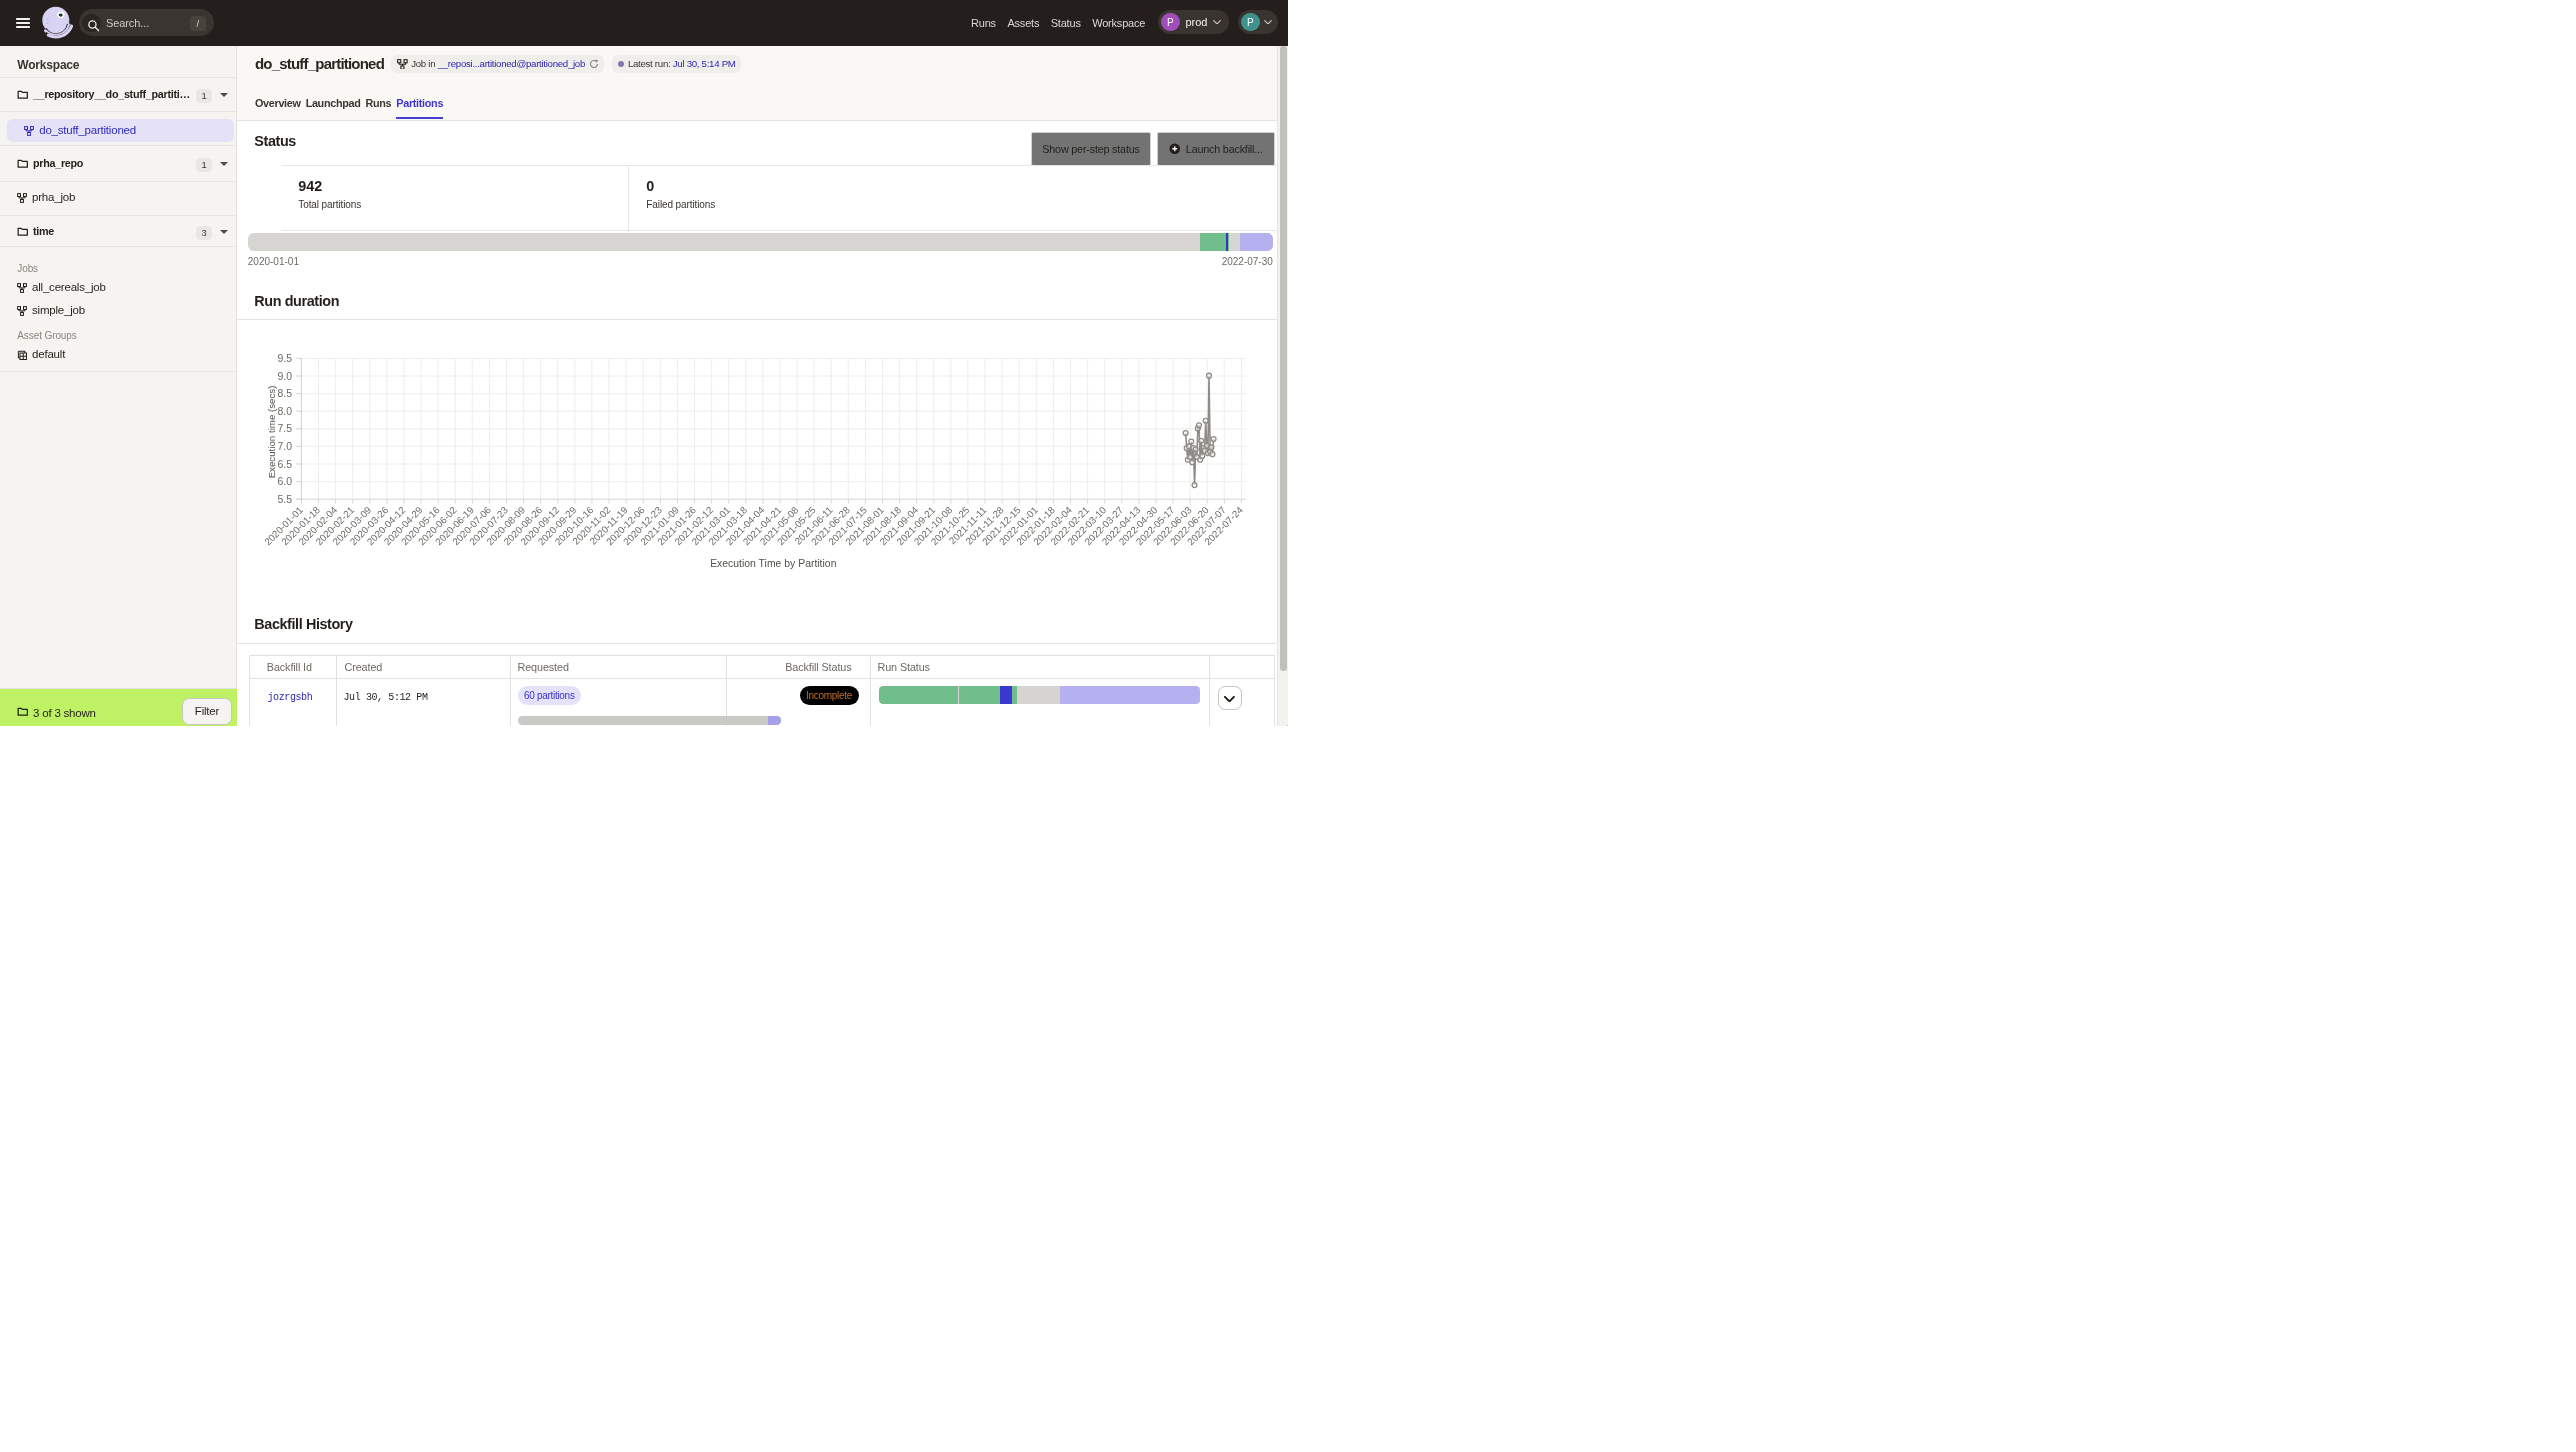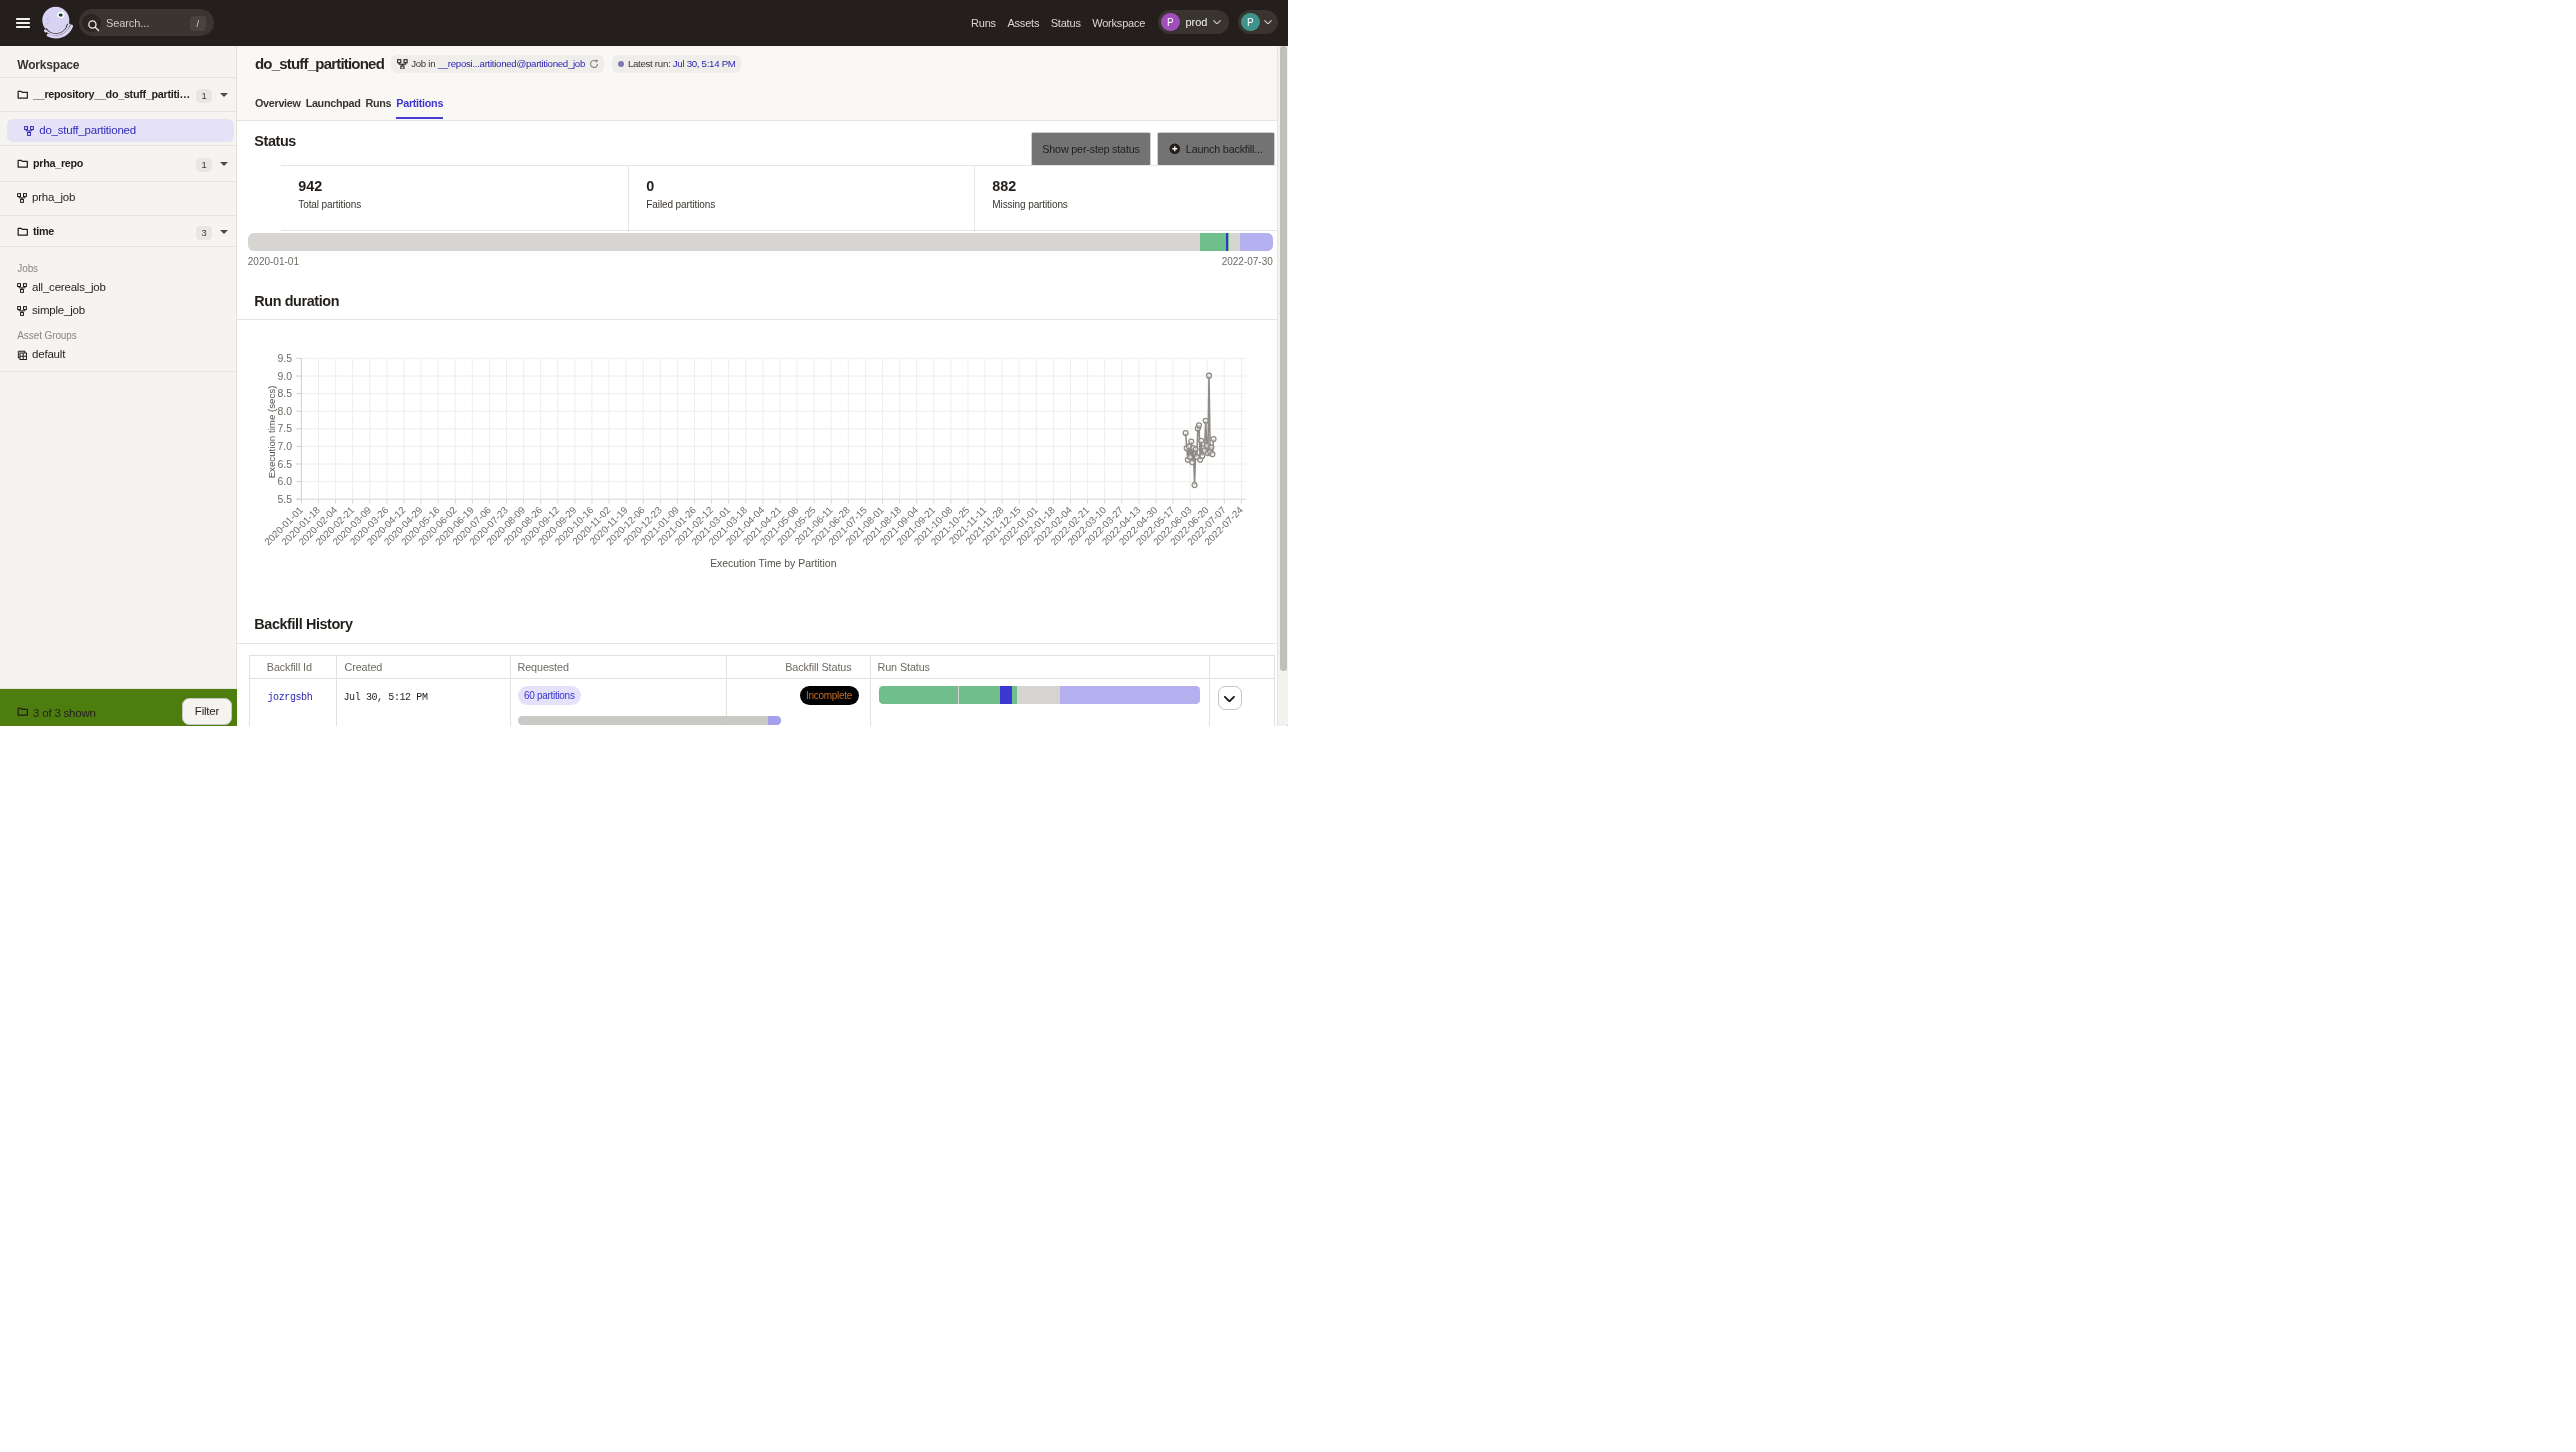--- a/index.html
+++ b/index.html
@@ -27,21 +27,21 @@
 .reporow .fold{position:absolute;left:16.5px;top:50%;margin-top:-5px;}
 .reporow .nm{position:absolute;left:33px;top:50%;margin-top:-5.8px;font-size:10.8px;font-weight:700;color:#231f1b;white-space:nowrap;letter-spacing:-0.3px;max-width:160px;overflow:hidden;text-overflow:ellipsis;}
 .cnt{position:absolute;left:196px;width:16px;height:14.4px;top:50%;margin-top:-5px;background:#e9e7e3;border-radius:4.3px;font-size:9.4px;color:#3a3631;text-align:center;line-height:14.4px;}
 .caret{position:absolute;left:220px;top:50%;margin-top:-0.7px;width:0;height:0;border-left:4px solid transparent;border-right:4px solid transparent;border-top:4.3px solid #4e4a44;}
 .jobrow{position:absolute;left:0;width:237px;height:23px;}
 .jobrow .nm{position:absolute;left:32px;top:5px;font-size:11.5px;color:#231f1b;white-space:nowrap;letter-spacing:-0.2px;}
 .jobrow .ic{position:absolute;left:17.3px;top:6.5px;}
 .sel{background:#e5e2f8;border-radius:5.8px;left:7.2px;width:227px;}
 .sel .nm{color:#302cba;}
 .seclbl{position:absolute;left:17.3px;font-size:10px;color:#8a8680;letter-spacing:-0.1px;}
-.sb-foot{position:absolute;left:0;top:642px;width:237px;height:38px;border-top:0.7px solid #e6e4e1;background:#4d7c0f;}
+.sb-foot{position:absolute;left:0;top:642px;width:237px;height:38px;border-top:0.7px solid #e6e4e1;background:#bef264;}
 .filterbtn{position:absolute;left:182px;top:8.6px;width:50px;height:27px;border:0.7px solid #c9c6c1;border-radius:7.2px;background:#f6f4f1;font-size:11.5px;color:#231f1b;text-align:center;line-height:25px;letter-spacing:-0.2px;}
 
 .main{position:absolute;left:237px;top:46px;width:1051px;height:680px;background:#fff;}
 .hdband{position:absolute;left:0;top:0;width:1051px;height:75px;background:#faf8f5;border-bottom:0.7px solid #e6e4e1;}
 .title{position:absolute;left:18px;top:9.4px;font-size:15px;font-weight:700;color:#2b2622;letter-spacing:-0.8px;}
 .tagpill{position:absolute;top:8.6px;height:18.7px;background:#f0eeea;border-radius:5.8px;display:flex;align-items:center;font-size:9.7px;color:#3a3631;padding:0 5.8px;gap:3.6px;white-space:nowrap;letter-spacing:-0.3px;}
 .bluelink{color:#2a26b2;}
 .tabs{position:absolute;left:18px;top:51px;display:flex;gap:5px;font-size:10.8px;font-weight:700;color:#3a3631;letter-spacing:-0.3px;}
 .tab.active{color:#3d36d1;position:relative;}
 .tab.active::after{content:"";position:absolute;left:0;right:0;bottom:-9.7px;height:1.8px;background:#463fd4;}
@@ -255,24 +255,20 @@
 <div class="btn" style="left:920px;top:86px;width:118px"><svg width="11.5" height="11.5" viewBox="0 0 16 16">
 <circle cx="8" cy="8" r="7.4" fill="#231f1b"></circle>
 <path d="M8 4.6 v6.8 M4.6 8 h6.8" stroke="#fff" stroke-width="1.8"></path>
 </svg>Launch backfill...</div>
 <div class="statrow">
 <div class="statnum" style="left:17.3px">942</div>
       <div class="statlbl" style="left:17.3px">Total partitions</div>
 <div class="statcell" style="left:347px;width:346px">
         <div class="statnum">0</div>
         <div class="statlbl">Failed partitions</div>
-      </div>
-<div class="statcell" style="left:693px;width:358px">
-        <div class="statnum">882</div>
-        <div class="statlbl">Missing partitions</div>
       </div>
 </div>
 <div class="pbar">
       <div class="pseg" style="left:952px;width:26px;background:#6fbe8c"></div>
       <div class="pseg" style="left:978px;width:2.2px;background:#3734ce"></div>
       <div class="pseg" style="left:980px;width:1.1px;background:#6fbe8c"></div>
       <div class="pseg" style="left:992px;width:33px;background:#b5b0ef"></div>
     </div>
 <div class="pdates"><span>2020-01-01</span><span style="float:right">2022-07-30</span></div>
 <div class="sechead" style="left:17.3px;top:247px">Run duration</div>

